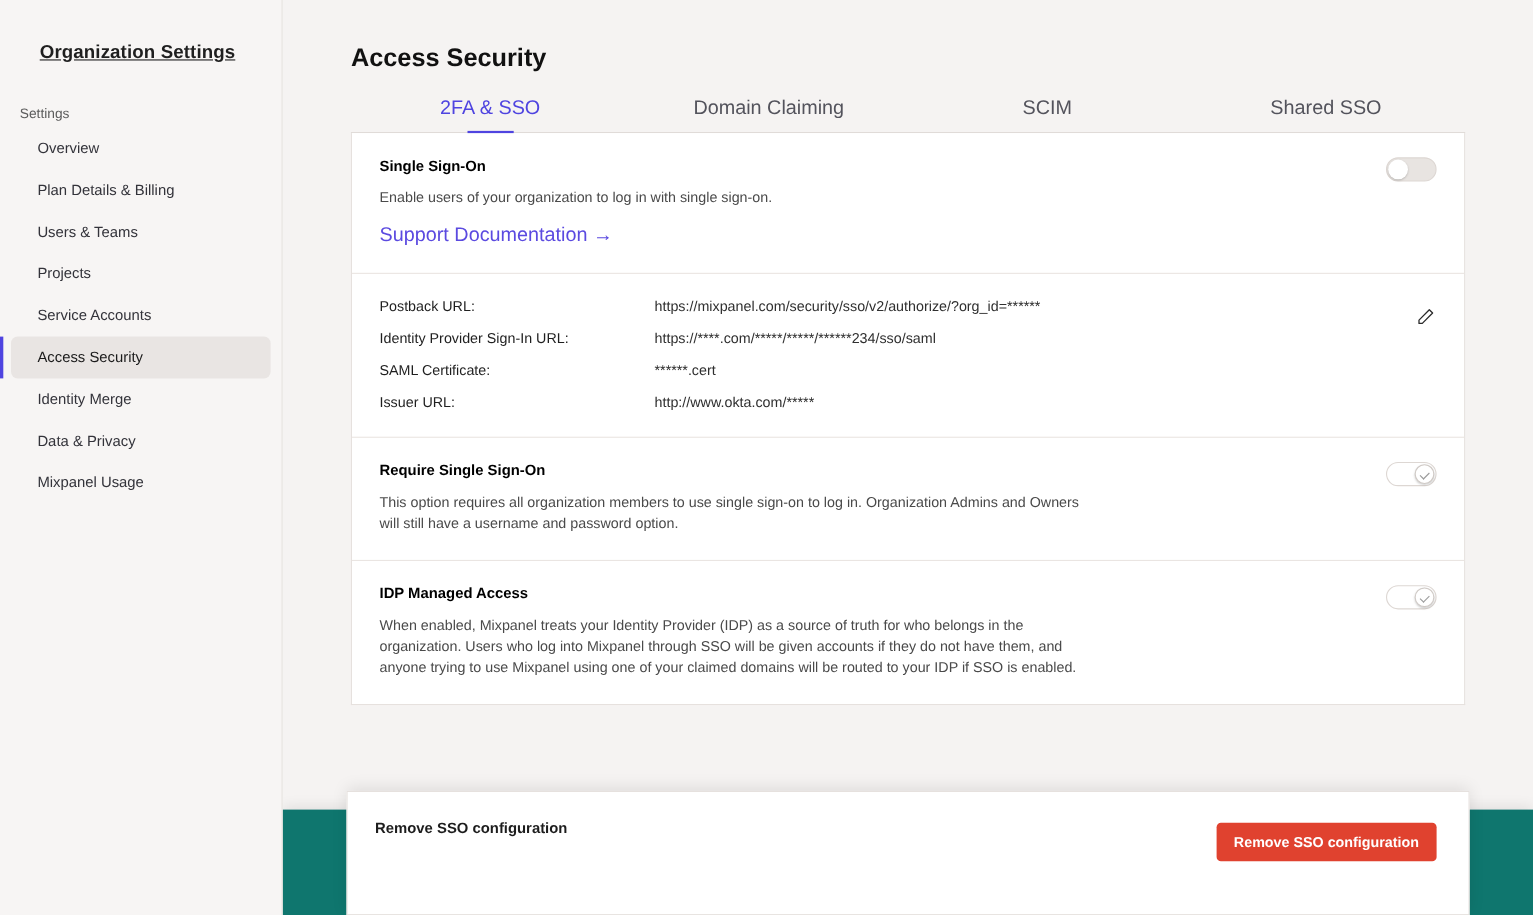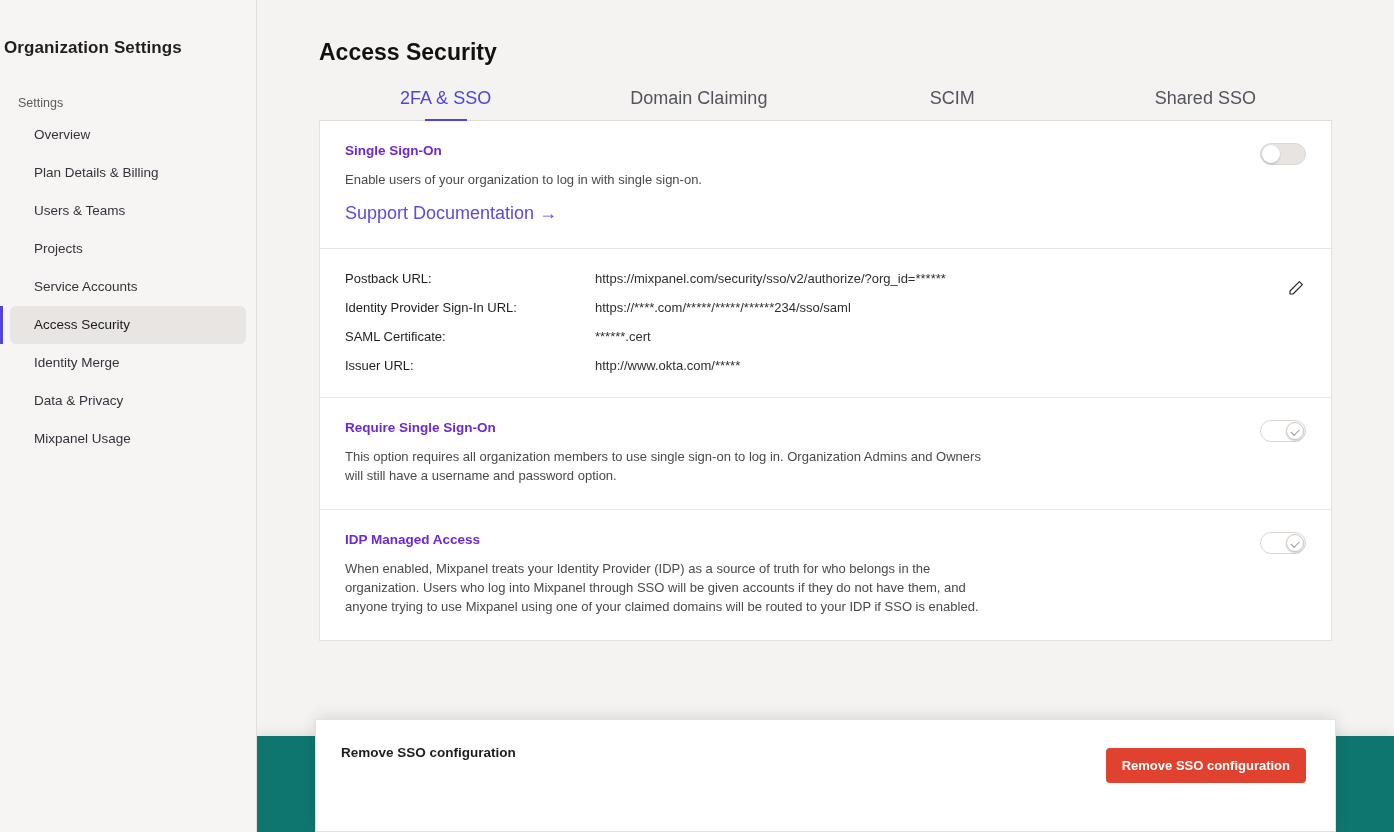--- a/index.html
+++ b/index.html
@@ -25,23 +25,24 @@
     height: 832px;
     background: #f7f5f4;
     border-right: 1px solid #e3dedb;
     padding-top: 30px;
     flex: 0 0 257px;
   }
   .org-title {
     font-size: 17px;
     font-weight: bold;
     color: #1f1f1f;
-    text-align: left;
+    text-align: center;
     padding: 8px 10px 0 4px;
     letter-spacing: 0.1px;
+    text-decoration: underline;
   }
   .settings-label {
     margin: 38px 0 6px 18px;
     font-size: 12.5px;
     color: #5c5c5c;
   }
   .nav-list { list-style: none; margin: 0; padding: 0 10px; }
   .nav-item {
     height: 38px;
     line-height: 38px;
@@ -118,21 +119,21 @@
   }
   .section {
     padding: 22px 25px 24px 25px;
     border-bottom: 1px solid #eae5e2;
     position: relative;
   }
   .section:last-child { border-bottom: none; }
   .sec-title {
     font-size: 13.5px;
     font-weight: bold;
-    color: #6d28d9;
+    color: #000000;
     margin-bottom: 12px;
   }
   .sec-desc {
     font-size: 13px;
     color: #4a4a4a;
     line-height: 19px;
     max-width: 650px;
   }
   .doc-link {
     display: inline-block;

